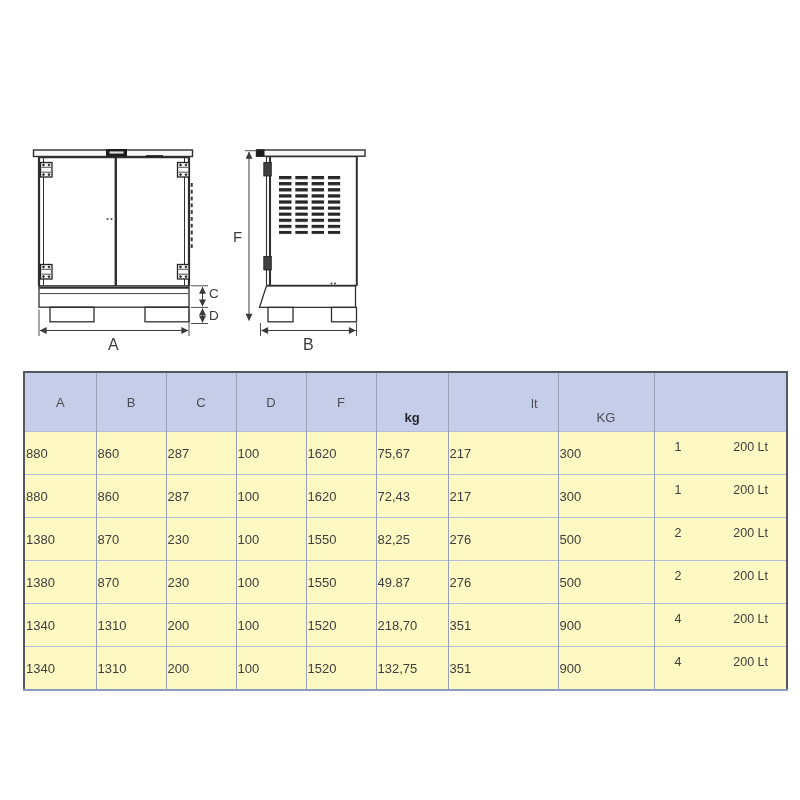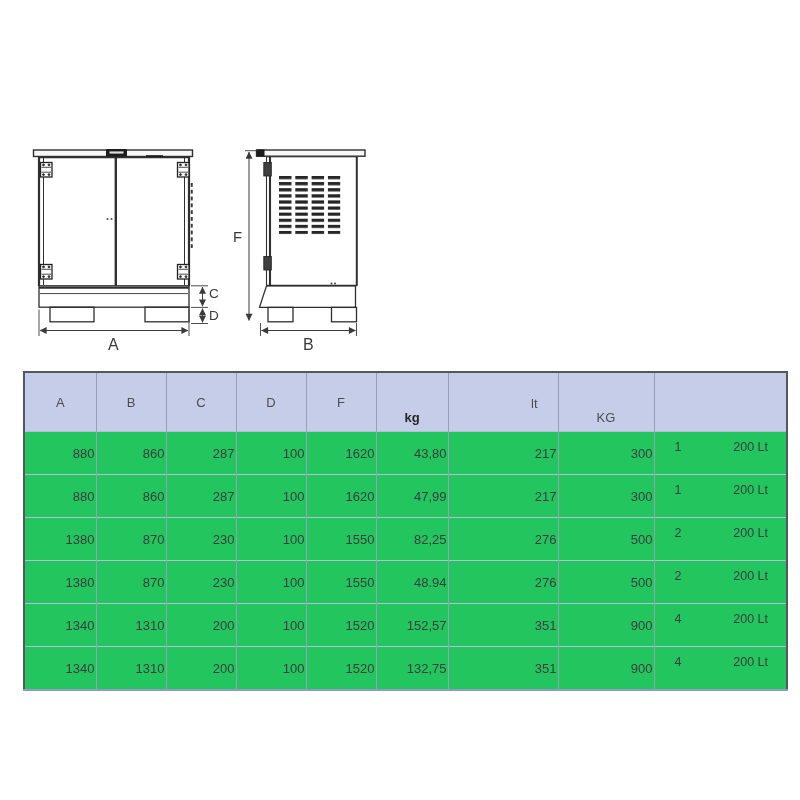--- a/index.html
+++ b/index.html
@@ -18,22 +18,22 @@
   .spec-table th {
     height:37px; background:#c6cde9; color:#4a4d57;
     font-size:13px; font-weight:400; text-align:center;
     border-left:1px solid #98a0b6; vertical-align:middle;
   }
   .spec-table th:first-child, .spec-table td:first-child { border-left:none; }
   .spec-table th.hdr-kg { font-weight:700; color:#26262a; vertical-align:bottom; padding-bottom:6px; }
   .spec-table th.hdr-lt { text-align:right; padding-right:20px; vertical-align:bottom; padding-bottom:20px; }
   .spec-table th.hdr-kgcap { vertical-align:bottom; padding-bottom:6px; }
   .spec-table td {
-    height:40px; background:#22c55e; color:#3d3d3d;
-    font-size:13px; text-align:right; vertical-align:middle;
+    height:40px; background:#fef9c3; color:#3d3d3d;
+    font-size:13px; text-align:left; vertical-align:middle;
     border-left:1px solid #98a0b6; border-top:1px solid #b3bddc;
   }
   .spec-table td.config { padding:0; vertical-align:top; }
   .spec-table td.config .cfg {
     display:flex; justify-content:space-between; align-items:flex-start;
     padding:8px 18px 0 20px; font-size:12.5px;
   }
 </style>
 </head>
 <body>
@@ -172,37 +172,37 @@
         <th></th>
       </tr>
     </thead>
     <tbody>
       <tr>
         <td>880</td>
         <td>860</td>
         <td>287</td>
         <td>100</td>
         <td>1620</td>
-        <td>43,80</td>
+        <td>75,67</td>
         <td>217</td>
         <td>300</td>
         <td class="config">
           <div class="cfg">
             <span>1</span>
             <span>200 Lt</span>
           </div>
         </td>
       </tr>
       <tr>
         <td>880</td>
         <td>860</td>
         <td>287</td>
         <td>100</td>
         <td>1620</td>
-        <td>47,99</td>
+        <td>72,43</td>
         <td>217</td>
         <td>300</td>
         <td class="config">
           <div class="cfg">
             <span>1</span>
             <span>200 Lt</span>
           </div>
         </td>
       </tr>
       <tr>
@@ -220,37 +220,37 @@
             <span>200 Lt</span>
           </div>
         </td>
       </tr>
       <tr>
         <td>1380</td>
         <td>870</td>
         <td>230</td>
         <td>100</td>
         <td>1550</td>
-        <td>48.94</td>
+        <td>49.87</td>
         <td>276</td>
         <td>500</td>
         <td class="config">
           <div class="cfg">
             <span>2</span>
             <span>200 Lt</span>
           </div>
         </td>
       </tr>
       <tr>
         <td>1340</td>
         <td>1310</td>
         <td>200</td>
         <td>100</td>
         <td>1520</td>
-        <td>152,57</td>
+        <td>218,70</td>
         <td>351</td>
         <td>900</td>
         <td class="config">
           <div class="cfg">
             <span>4</span>
             <span>200 Lt</span>
           </div>
         </td>
       </tr>
       <tr>

